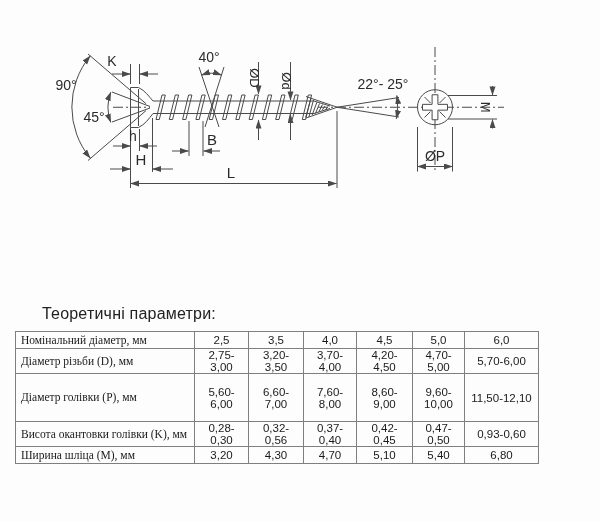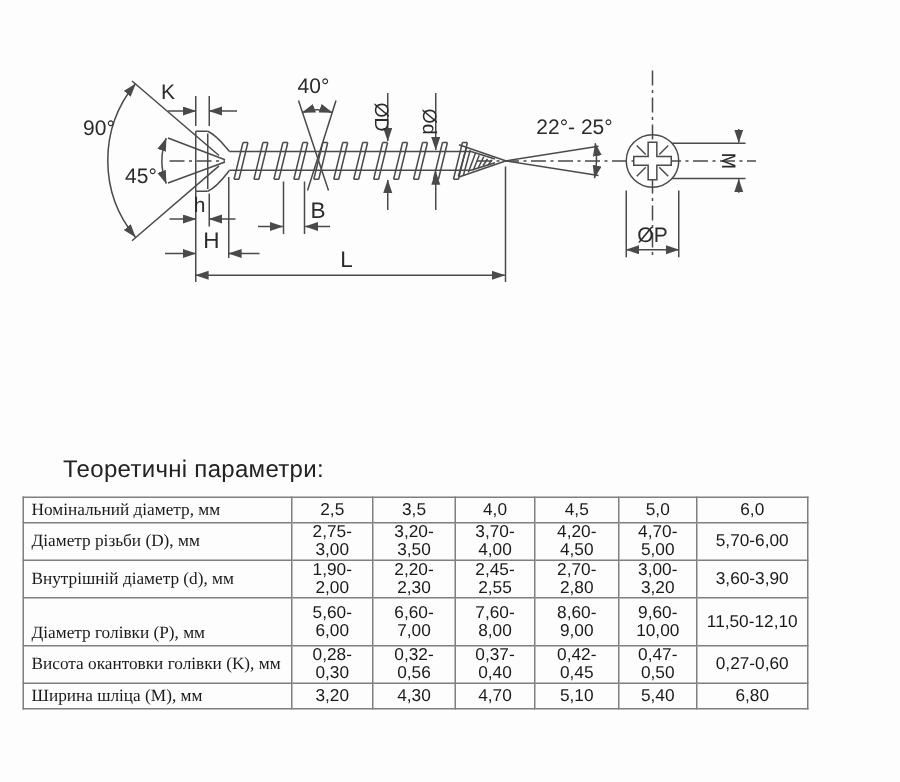--- a/index.html
+++ b/index.html
@@ -21,21 +21,21 @@
     font-size:11.5px;color:#1a1a1a;
   }
   table.params td{
     border:1px solid #7f7f7f;
     padding:0 4px;height:16px;line-height:1.05;
     text-align:center;vertical-align:middle;
     overflow:hidden;
   }
   table.params td.lbl{text-align:left;padding-left:5px;font-family:Liberation Serif, serif;}
   table.params tr.tall td{height:29px;margin-top:47px;}
-  table.params tr.tall td.lbl{vertical-align:bottom;padding-bottom:2px;}
+  table.params tr.tall td.lbl{vertical-align:bottom;padding-bottom:18px;}
 </style>
 </head>
 <body>
 
 <div class="stage">
 
   <svg width="600" height="300" viewBox="0 0 600 300">
     <defs>
       <marker id="ah" markerWidth="12" markerHeight="8" refX="8.6" refY="3" orient="auto-start-reverse" markerUnits="userSpaceOnUse">
         <path d="M0,0 L9,3 L0,6 Z" fill="#4a4a4a"></path>
@@ -187,46 +187,37 @@
         </tr>
         <tr>
           <td class="lbl">Діаметр різьби (D), мм</td>
           <td>2,75-3,00</td>
           <td>3,20-3,50</td>
           <td>3,70-4,00</td>
           <td>4,20-4,50</td>
           <td>4,70-5,00</td>
           <td>5,70-6,00</td>
         </tr>
-        <tr>
-          <td class="lbl">Внутрішній діаметр (d), мм</td>
-          <td>1,90-2,00</td>
-          <td>2,20-2,30</td>
-          <td>2,45-2,55</td>
-          <td>2,70-2,80</td>
-          <td>3,00-3,20</td>
-          <td>3,60-3,90</td>
-        </tr>
         <tr class="tall">
           <td class="lbl">Діаметр голівки (P), мм</td>
           <td>5,60-6,00</td>
           <td>6,60-7,00</td>
           <td>7,60-8,00</td>
           <td>8,60-9,00</td>
           <td>9,60-10,00</td>
           <td>11,50-12,10</td>
         </tr>
         <tr>
           <td class="lbl">Висота окантовки голівки (K), мм</td>
           <td>0,28-0,30</td>
           <td>0,32-0,56</td>
           <td>0,37-0,40</td>
           <td>0,42-0,45</td>
           <td>0,47-0,50</td>
-          <td>0,27-0,60</td>
+          <td>0,93-0,60</td>
         </tr>
         <tr>
           <td class="lbl">Ширина шліца (M), мм</td>
           <td>3,20</td>
           <td>4,30</td>
           <td>4,70</td>
           <td>5,10</td>
           <td>5,40</td>
           <td>6,80</td>
         </tr>

